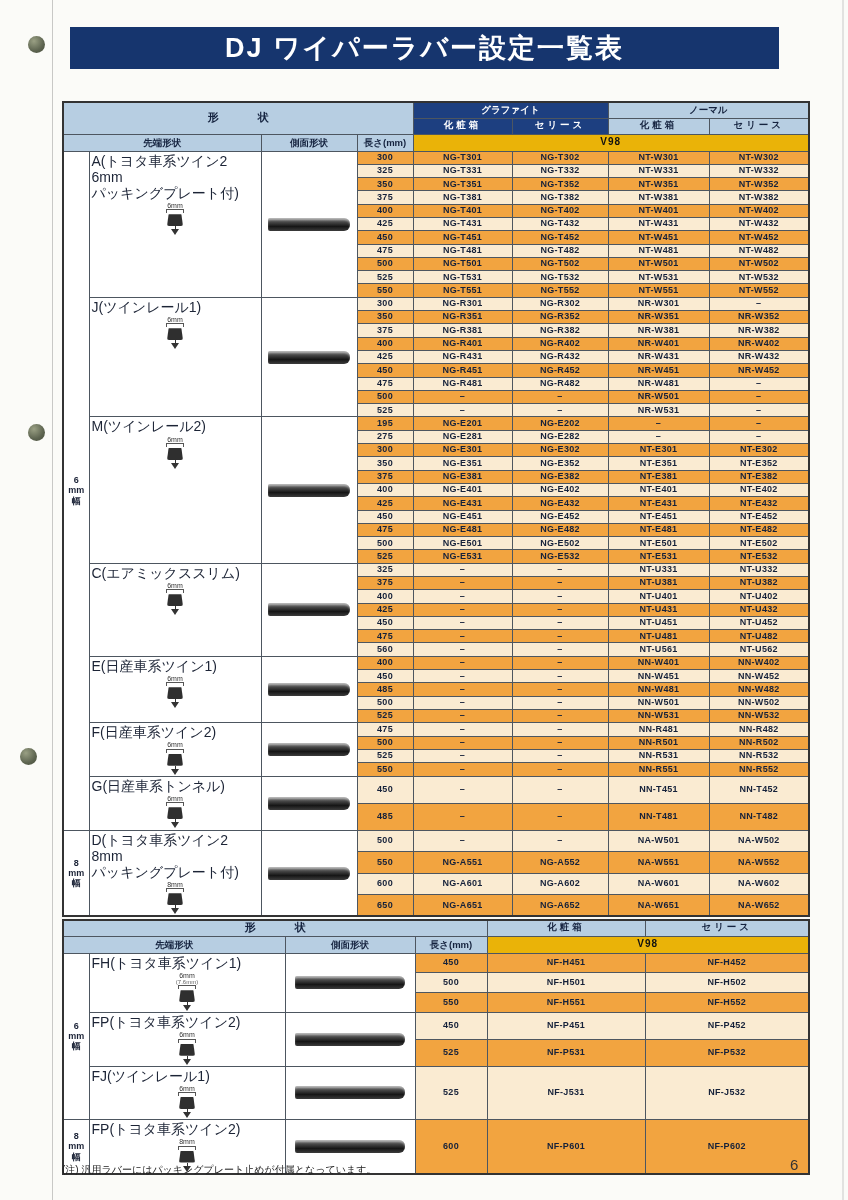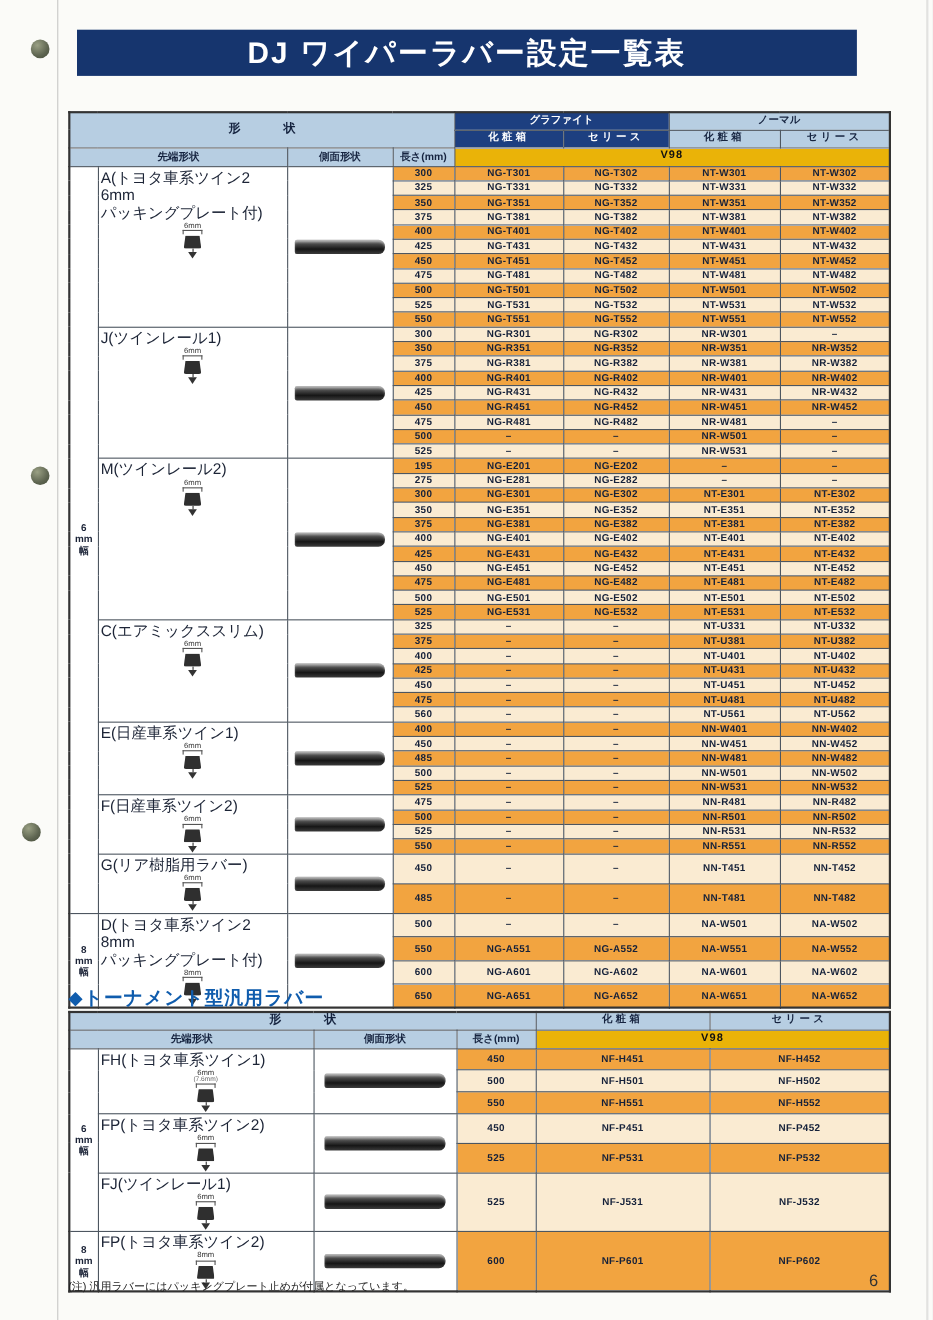--- a/index.html
+++ b/index.html
@@ -500,21 +500,21 @@
         </tr>
         <tr class="g-F">
           <td class="len o">550</td>
           <td class="part o">–</td>
           <td class="part o">–</td>
           <td class="part o">NN-R551</td>
           <td class="part o">NN-R552</td>
         </tr>
         <tr class="g-G">
           <td class="tip" rowspan="2">
-            <div class="glabel">G(リア樹脂用ラバー)</div>
+            <div class="glabel">G(日産車系トンネル)</div>
             <div class="tipfig">
               <div class="dim">6mm</div>
               <div class="dimline"></div>
               <div class="blob"></div>
               <div class="tipstem"></div>
               <div class="tiparrow"></div>
             </div>
           </td>
           <td class="sidec" rowspan="2">
             <div class="sbar"></div>
@@ -576,21 +576,20 @@
         <tr class="g-D">
           <td class="len o">650</td>
           <td class="part o">NG-A651</td>
           <td class="part o">NG-A652</td>
           <td class="part o">NA-W651</td>
           <td class="part o">NA-W652</td>
         </tr>
       </tbody>
     </table>
 
-  <div class="sec-title" id="sec2">◆トーナメント型汎用ラバー</div>
   <table id="t2">
       <colgroup>
         <col style="width: 26px;">
         <col style="width: 196px;">
         <col style="width: 130px;">
         <col style="width: 72px;">
         <col style="width: 158px;">
         <col style="width: 164px;">
       </colgroup>
       <thead>

